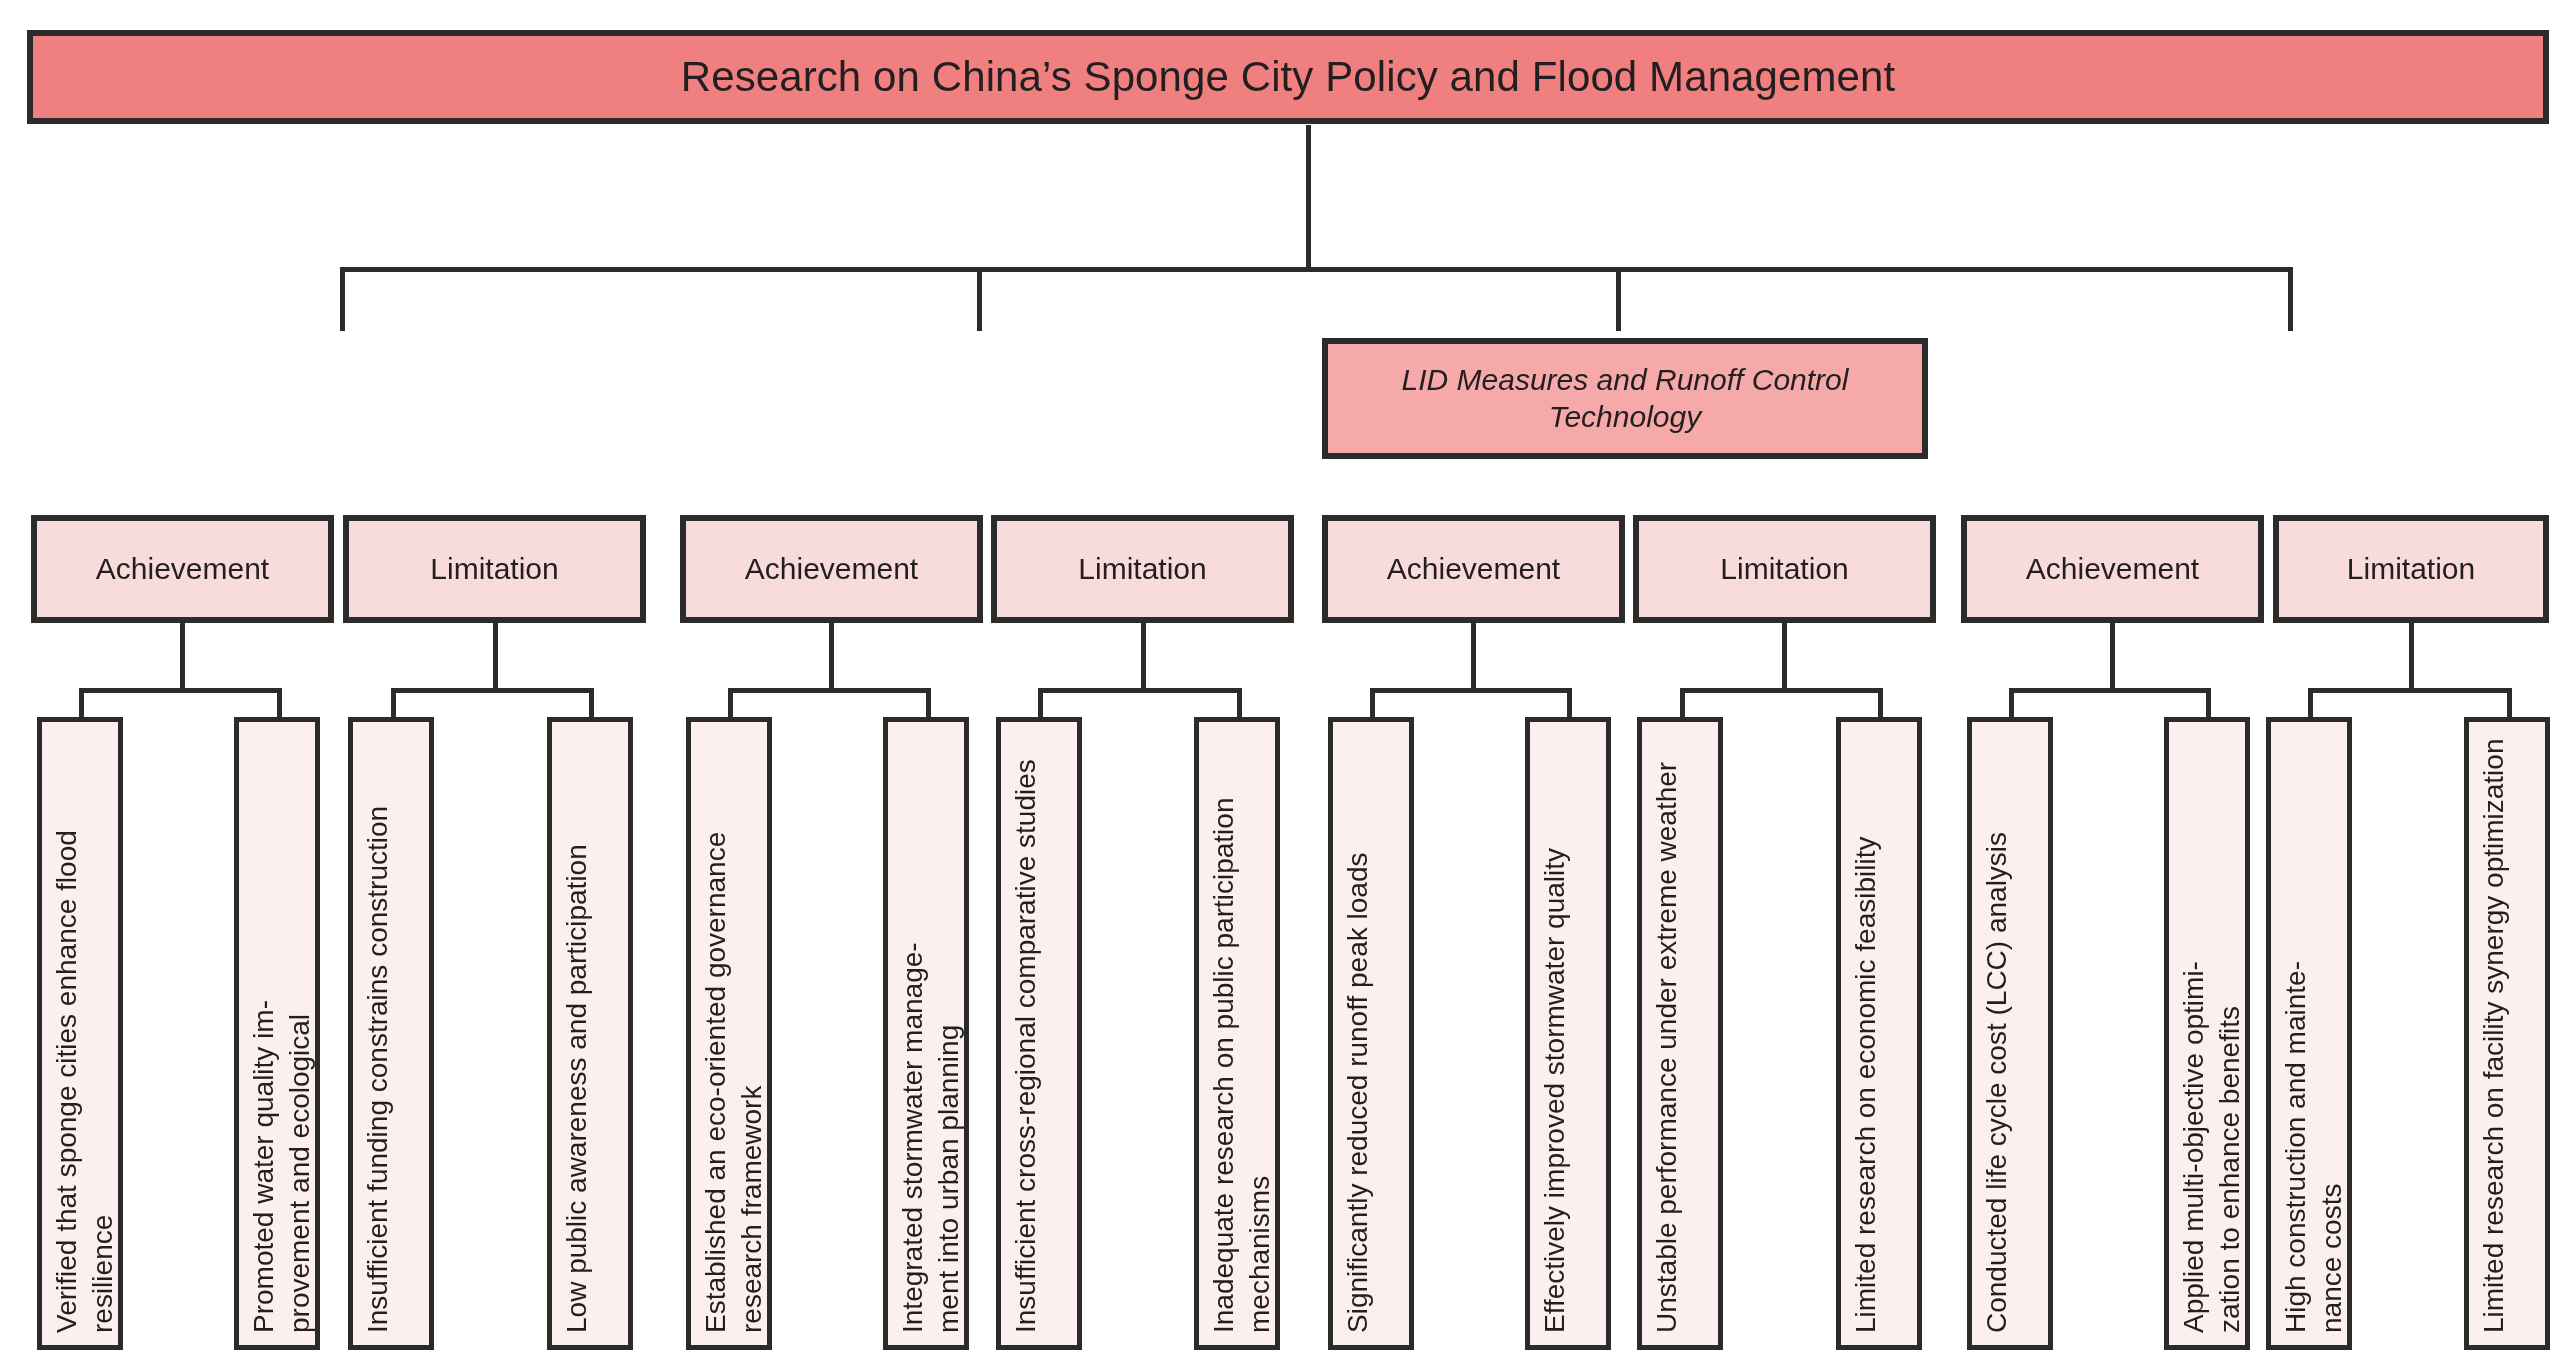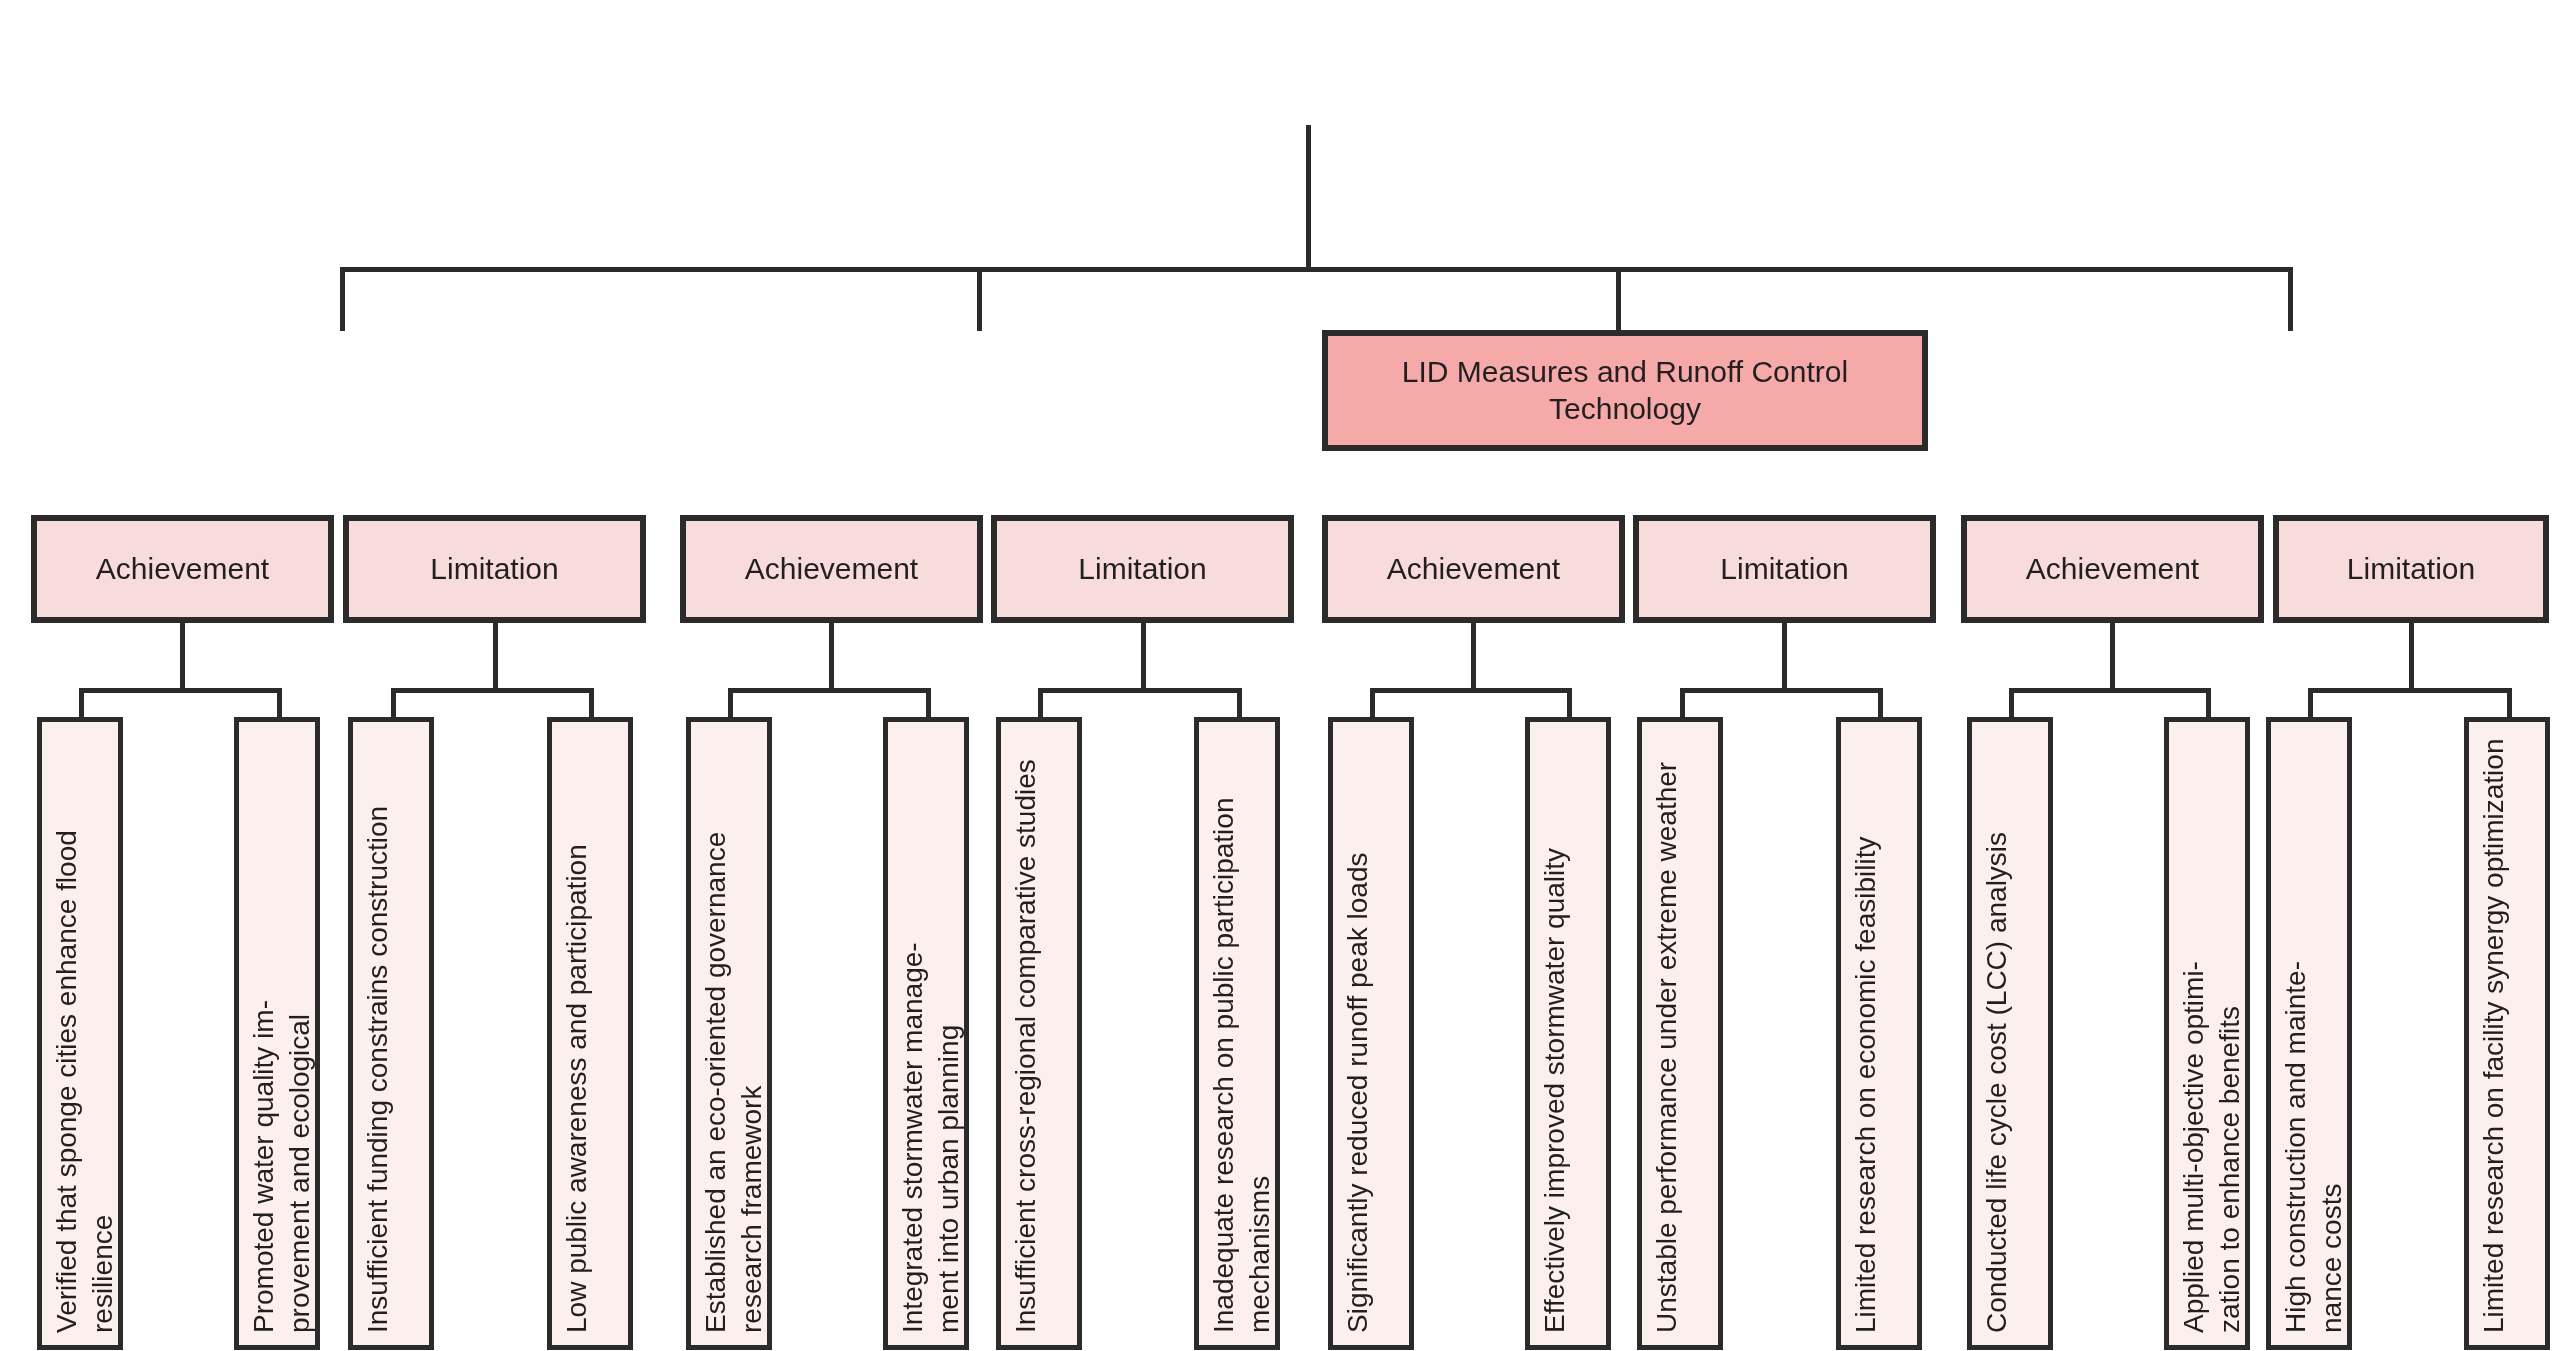--- a/index.html
+++ b/index.html
@@ -39,31 +39,34 @@
   
   .ln{position:absolute;background:#2b2b2b;}
   .vln{width:4.7px;}
   .hln{height:4.7px;}
 </style>
 </head>
 <body>
 
 <div id="canvas">
 
+  <div class="box root" style="left:27px;top:30px;width:2522px;height:94px;">
+    <span class="txt">Research on China’s Sponge City Policy and Flood Management</span>
+  </div>
 
   <div class="ln vln" style="left:1306px;top:125px;width:4.7px;height:145px;"></div>
 
   <div class="ln hln" style="left:340px;top:267px;width:1953px;height:4.7px;"></div>
 
   <div class="ln vln" style="left:340px;top:267px;height:64px;"></div>
   <div class="ln vln" style="left:977px;top:267px;height:64px;"></div>
   <div class="ln vln" style="left:1616px;top:267px;height:64px;"></div>
   <div class="ln vln" style="left:2288px;top:267px;height:64px;"></div>
 
-  <div class="box theme center" style="left:1322px;top:330px;width:606px;height:121px;">
+  <div class="box theme center" style="left:1322px;top:338px;width:606px;height:121px;font-style:italic;">
     <span class="txt">LID Measures and Runoff Control Technology</span>
   </div>
 
   <div class="box al" style="left:31px;top:515px;width:303px;height:108px;">
     <span class="txt">Achievement</span>
   </div>
   <div class="box al" style="left:343px;top:515px;width:303px;height:108px;">
     <span class="txt">Limitation</span>
   </div>
 

